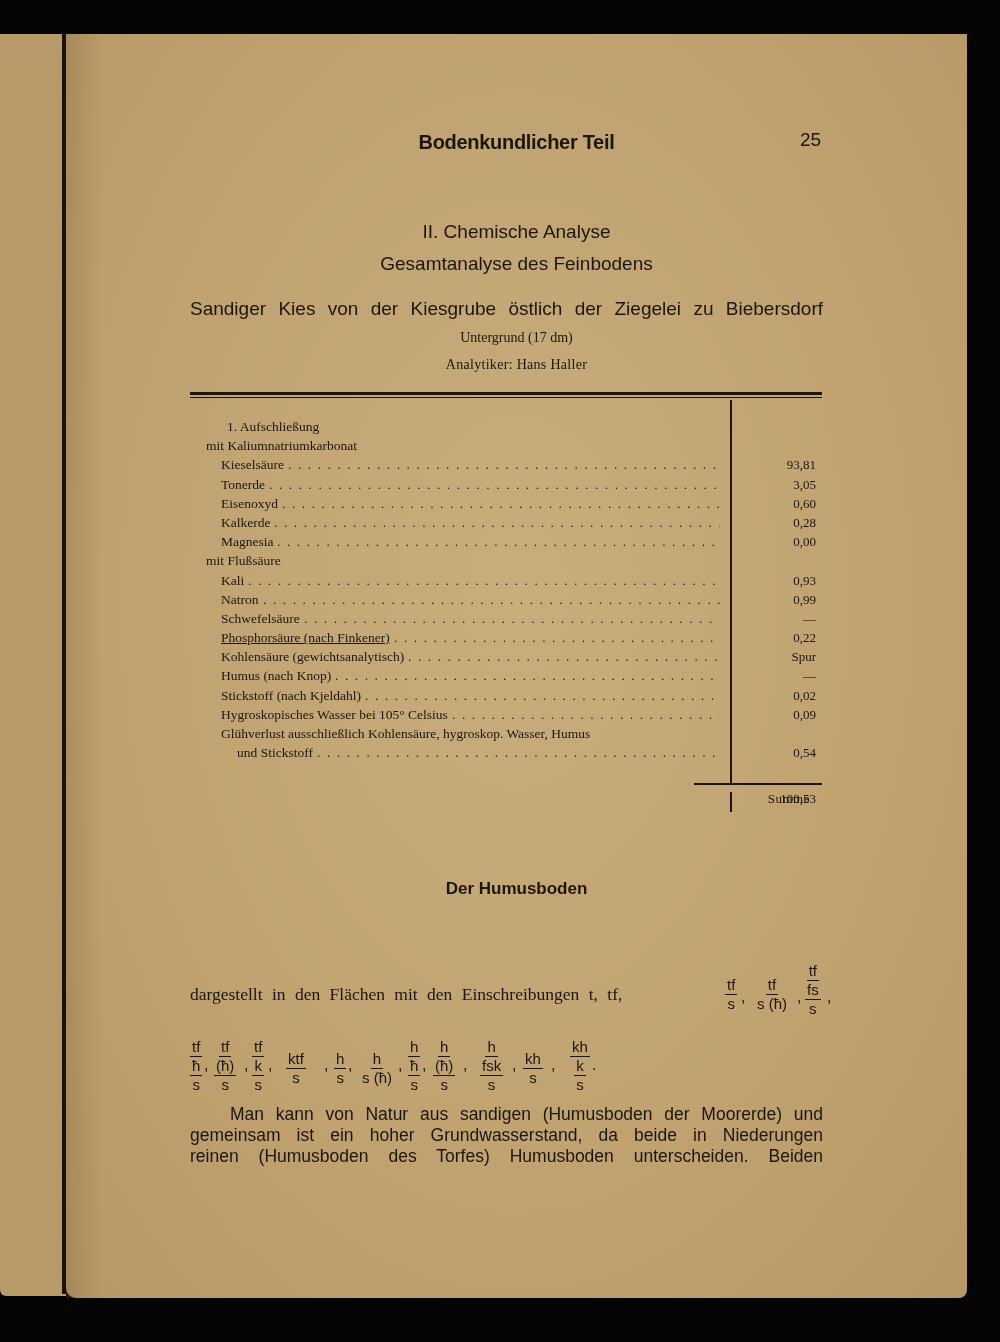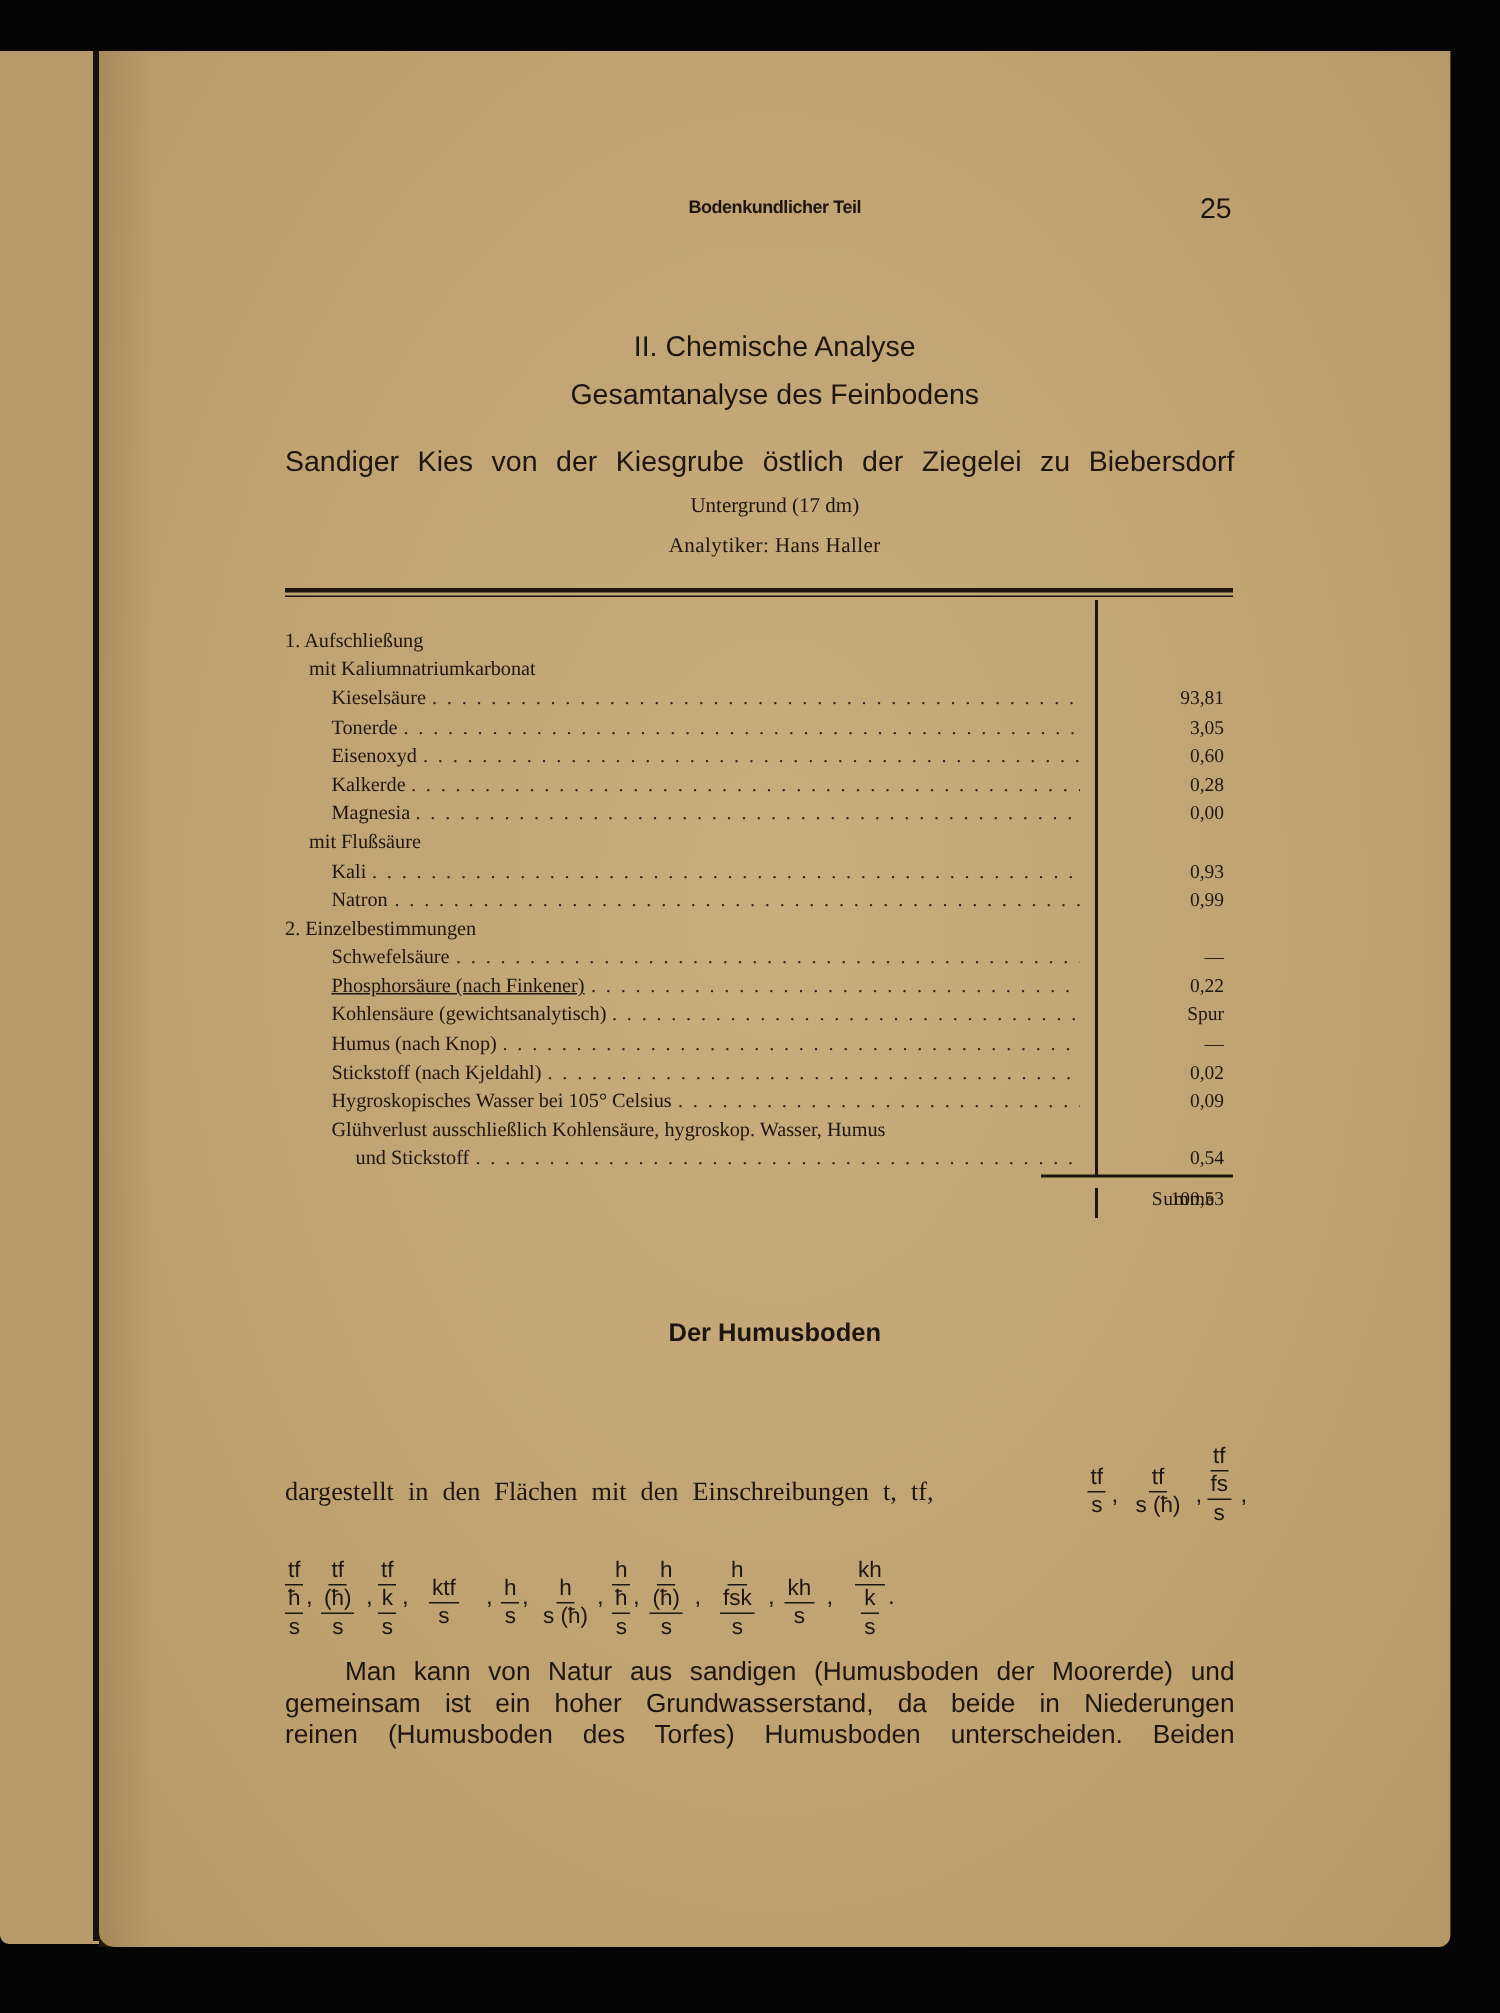--- a/index.html
+++ b/index.html
@@ -20,21 +20,21 @@
       background: #c2a474;
       background-image: radial-gradient(ellipse at 50% 45%, #c9ad7d 0%, #c0a271 60%, #b69767 100%);
       border-bottom-right-radius: 8px;
       border-bottom-left-radius: 10px;
     }
     .page-shade {
       position: absolute; left: 0; top: 0; width: 36px; height: 100%;
       background: linear-gradient(to right, rgba(120,90,50,0.25), rgba(120,90,50,0));
     }
     .abs { position: absolute; }
-    .header-title { left: 0; width: 100%; top: 97px; text-align: center; font-family: "Liberation Sans", sans-serif; font-weight: bold; font-size: 12px; letter-spacing: -0.3px; }
+    .header-title { left: 0; width: 100%; top: 97px; text-align: center; font-family: "Liberation Sans", sans-serif; font-weight: bold; font-size: 20px; letter-spacing: -0.3px; }
     .page-number { left: 734px; top: 95px; font-family: "Liberation Sans", sans-serif; font-size: 19px; }
     .sec-title { left: 0; width: 100%; text-align: center; font-family: "Liberation Sans", sans-serif; font-size: 19px; }
     .t1 { top: 187px; }
     .t2 { top: 219px; }
     .t3 { top: 264px; left: 124px; width: 633px; font-size: 19px; text-align: justify; text-align-last: justify; }
     .sub { left: 0; width: 100%; text-align: center; font-size: 14px; }
     .s1 { top: 296px; }
     .s2 { top: 323px; letter-spacing: 0.3px; }
 
     .rule-double { left: 124px; width: 632px; top: 358px; height: 6px; border-top: 3px solid #1c160e; border-bottom: 1px solid #1c160e; box-sizing: border-box; }
@@ -84,21 +84,21 @@
   <div class="abs sub s1">Untergrund (17 dm)</div>
   <div class="abs sub s2">Analytiker: Hans Haller</div>
 
   <div class="abs rule-double"></div>
   <div class="abs vline"></div>
   <div class="abs rule-sum"></div>
   <div class="abs vline2"></div>
 
   <div class="abs table" id="analysis-table">
       <div class="row">
-        <span class="label" style="padding-left: 0px; background: transparent;">1. Aufschließung</span>
+        <span class="label" style="padding-left: 0px; background: transparent; margin-left: 37px;">1. Aufschließung</span>
         <span class="value"></span>
       </div>
       <div class="row">
         <span class="label" style="padding-left: 16px; background: transparent;">mit Kaliumnatriumkarbonat</span>
         <span class="value"></span>
       </div>
       <div class="row">
         <span class="dots" style="left: 98px;">................................................................................</span>
         <span class="label" style="padding-left: 31px; background: transparent;">Kieselsäure</span>
         <span class="value">93,81</span>
@@ -129,24 +129,20 @@
       </div>
       <div class="row">
         <span class="dots" style="left: 58px;">................................................................................</span>
         <span class="label" style="padding-left: 31px; background: transparent;">Kali</span>
         <span class="value">0,93</span>
       </div>
       <div class="row">
         <span class="dots" style="left: 73px;">................................................................................</span>
         <span class="label" style="padding-left: 31px; background: transparent;">Natron</span>
         <span class="value">0,99</span>
-      </div>
-      <div class="row">
-        <span class="label" style="padding-left: 0px; background: transparent;">2. Einzelbestimmungen</span>
-        <span class="value"></span>
       </div>
       <div class="row">
         <span class="dots" style="left: 114px;">................................................................................</span>
         <span class="label" style="padding-left: 31px; background: transparent;">Schwefelsäure</span>
         <span class="value">—</span>
       </div>
       <div class="row">
         <span class="dots" style="left: 204px;">................................................................................</span>
         <span class="label" style="padding-left: 31px; background: transparent; text-decoration: underline;">Phosphorsäure (nach Finkener)</span>
         <span class="value">0,22</span>

